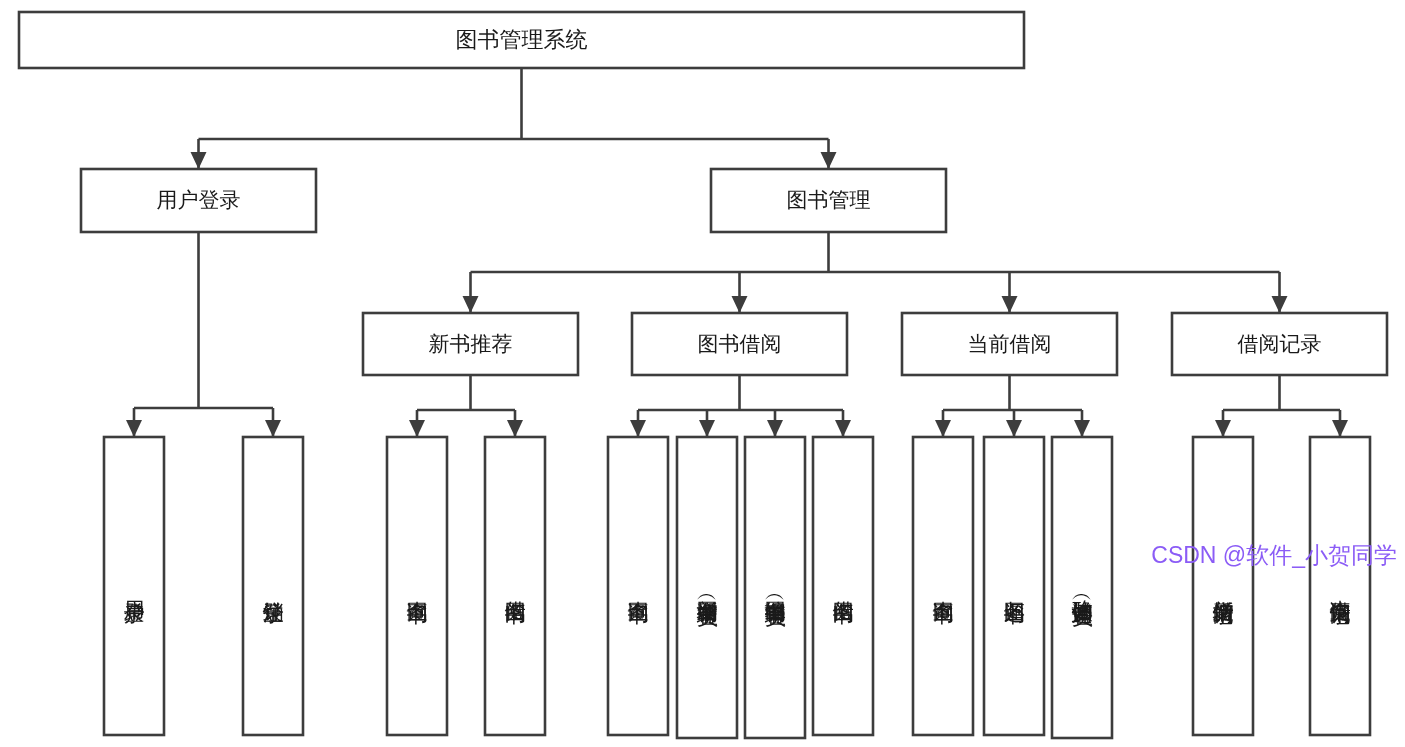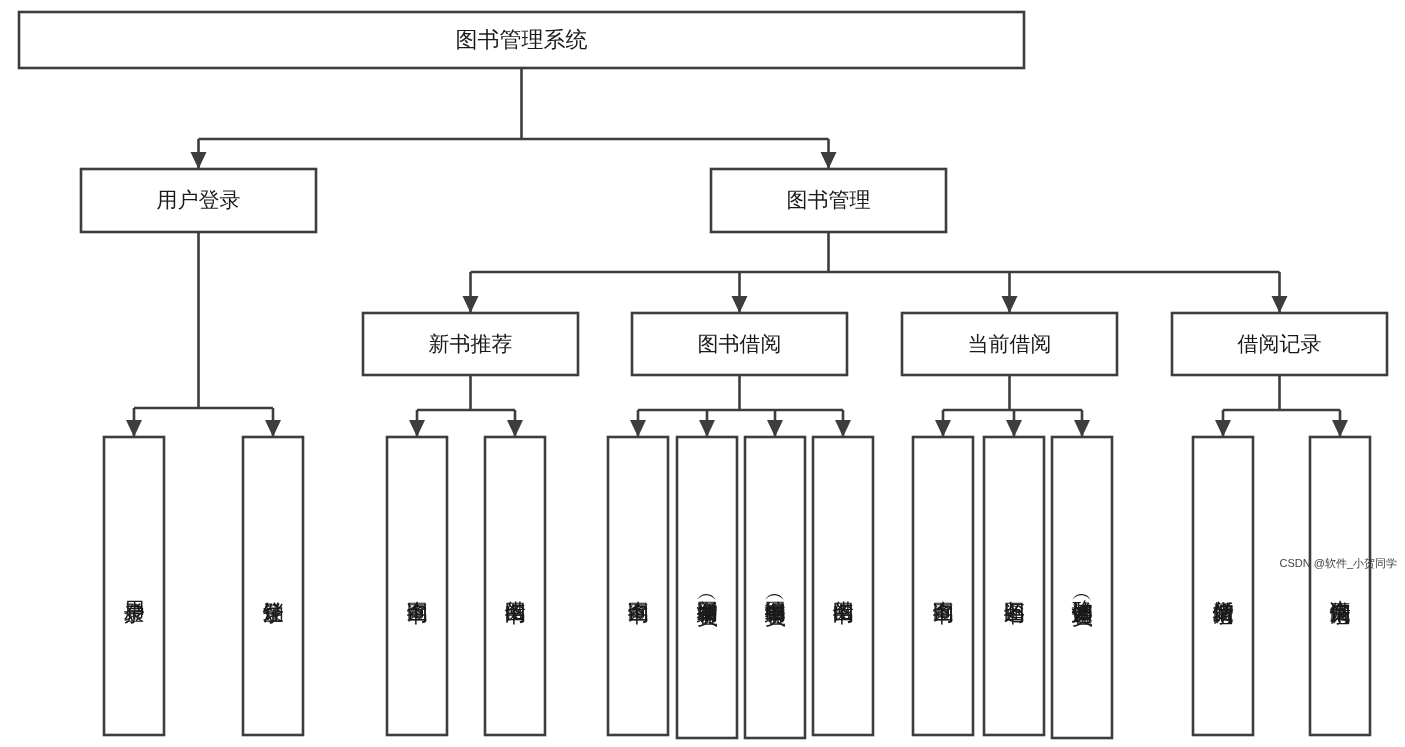--- a/index.html
+++ b/index.html
@@ -25,21 +25,21 @@
   }
   .leaf-label{
     writing-mode:vertical-rl;text-orientation:upright;
     font-family:"Liberation Sans","DejaVu Sans",sans-serif;
     font-size:21px;line-height:1.06;color:#1a1a1a;letter-spacing:1px;
     white-space:nowrap;
   }
   .watermark{
     position:absolute;right:8px;bottom:6px;
     font-family:"Liberation Sans","DejaVu Sans",sans-serif;
-    font-size:11px;color:#404040;white-space:nowrap;
+    font-size:23px;color:#8b5cf6;white-space:nowrap;
   }
 </style>
 </head>
 <body>
 
 <div id="diagram-root">
 
   <svg id="flow" viewBox="0 0 1405 747" xmlns="http://www.w3.org/2000/svg">
     <g id="connectors">
         <path d="M 521.5 68 L 521.5 139" class="conn"></path>

